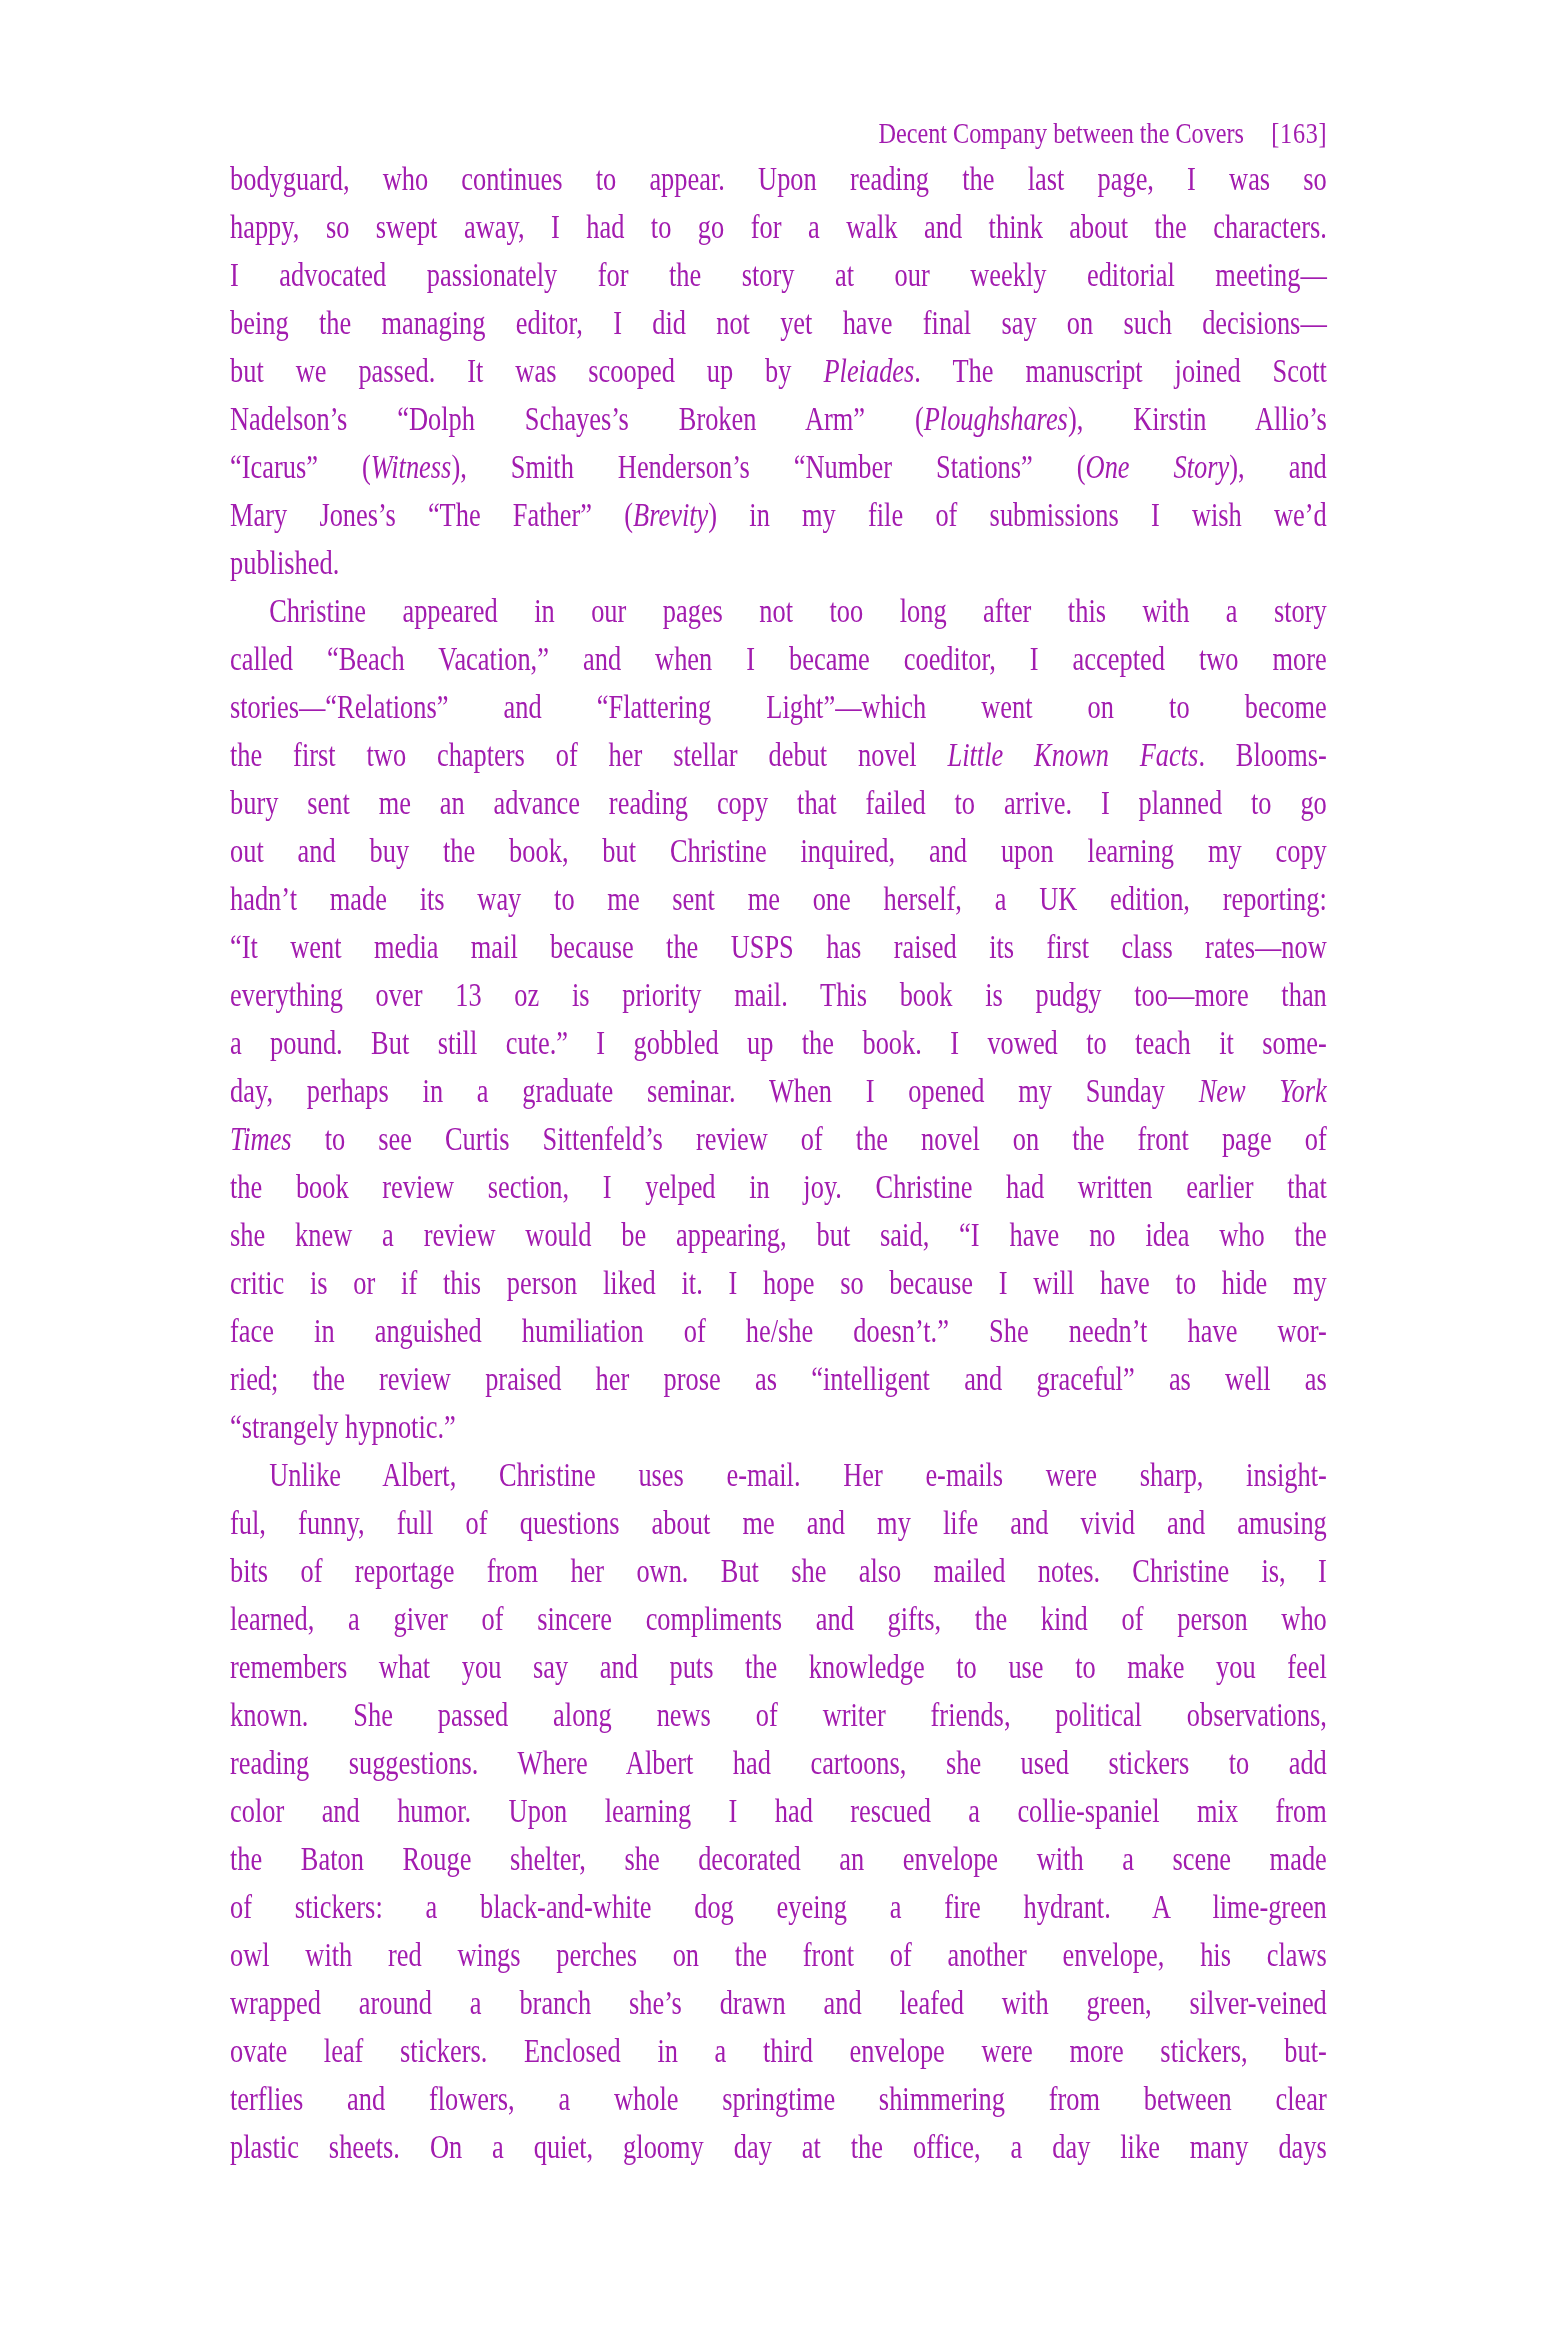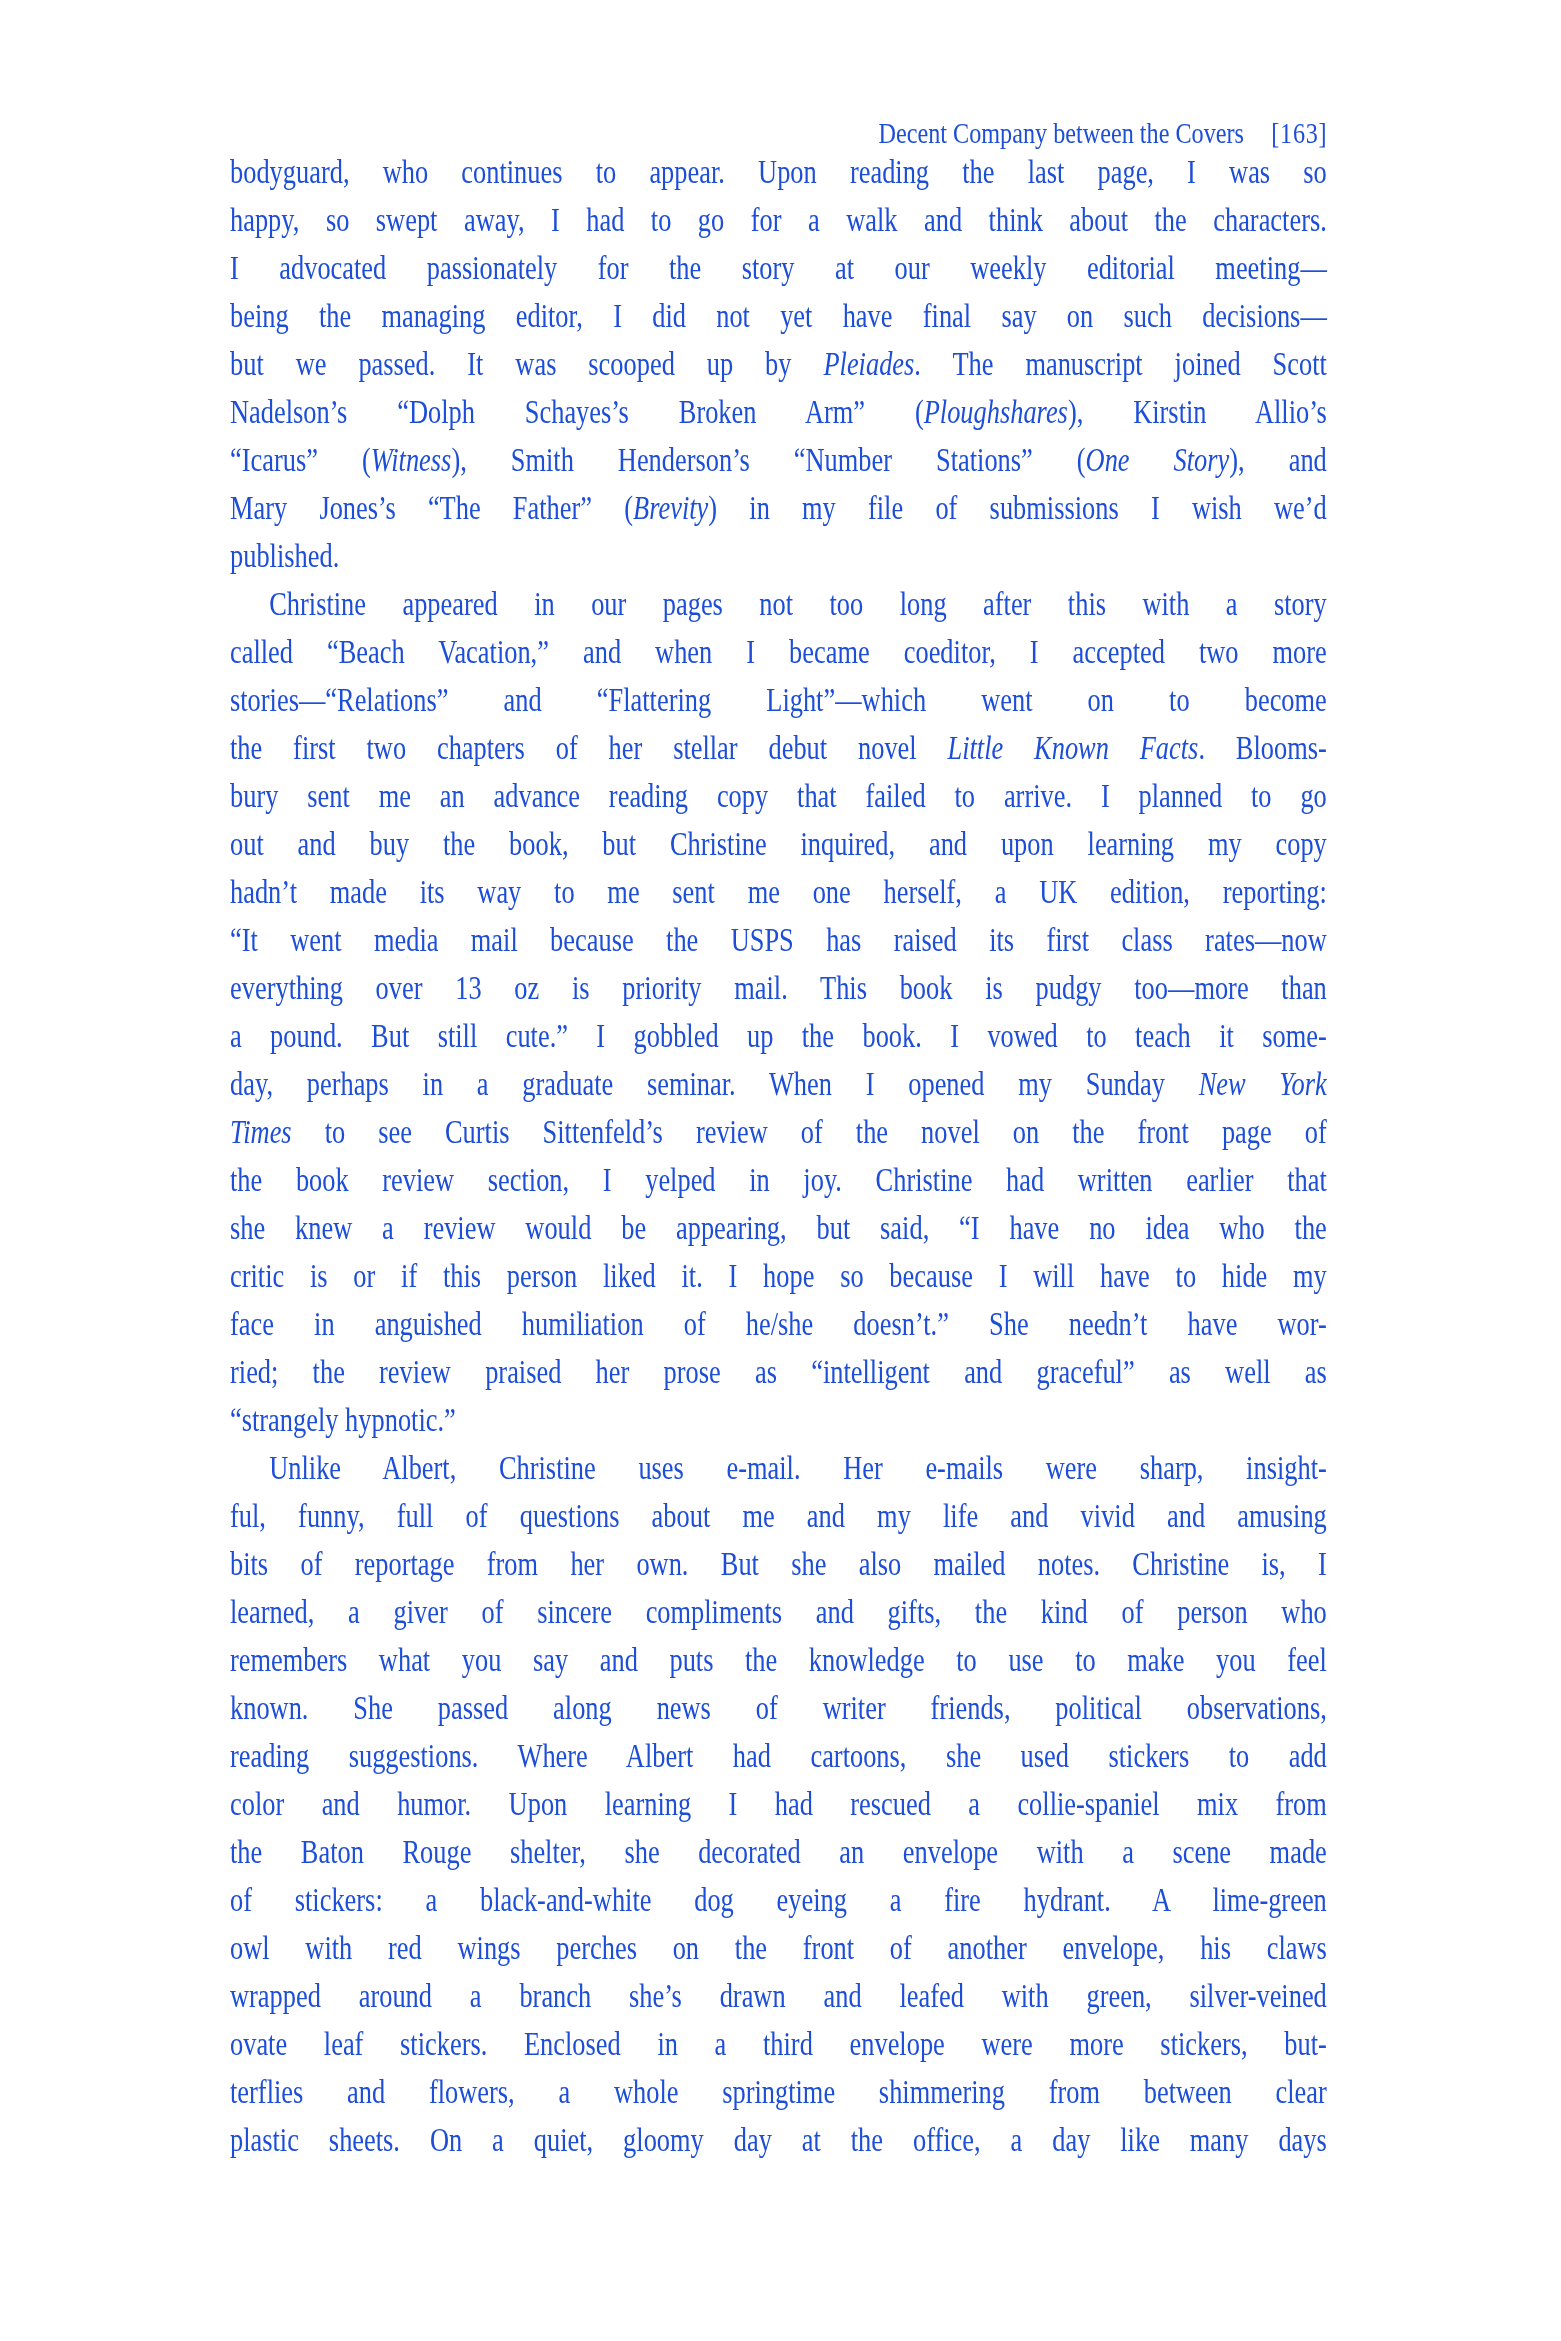--- a/index.html
+++ b/index.html
@@ -25,21 +25,21 @@
   }
   .header-inner {
     display: inline-block;
     transform: scaleX(0.82);
     transform-origin: 100% 50%;
   }
   .pageno { display: inline-block; margin-left: 26px; letter-spacing: 0.9px; }
   .textblock {
     position: absolute;
     left: 230px;
-    top: 148px;
+    top: 155px;
     width: 1097px;
   }
   .para {
     width: 1371px;
     transform: scaleX(0.8);
     transform-origin: 0 0;
   }
   .line {
     font-size: 33px;
     line-height: 48px;
@@ -47,21 +47,21 @@
     text-align: justify;
     text-align-last: justify;
   }
   .line.lastline { text-align: left; text-align-last: left; }
   .line.indent { padding-left: 49px; }
   .it { font-style: italic; }
 </style>
 </head>
 <body>
 
-<div class="page" style="background: rgb(255, 255, 255); color: #1d4ed8;">
+<div class="page" style="background: rgb(255, 255, 255); color: #a21caf;">
   <div class="running-header">
     <span class="header-inner">
       <span>Decent Company between the Covers</span>
       <span class="pageno">[163]</span>
     </span>
   </div>
   <main class="textblock">
       <div class="para">
         <div class="line"><span>bodyguard, who continues to appear. Upon reading the last page, I was so</span></div>
         <div class="line"><span>happy, so swept away, I had to go for a walk and think about the characters.</span></div>

